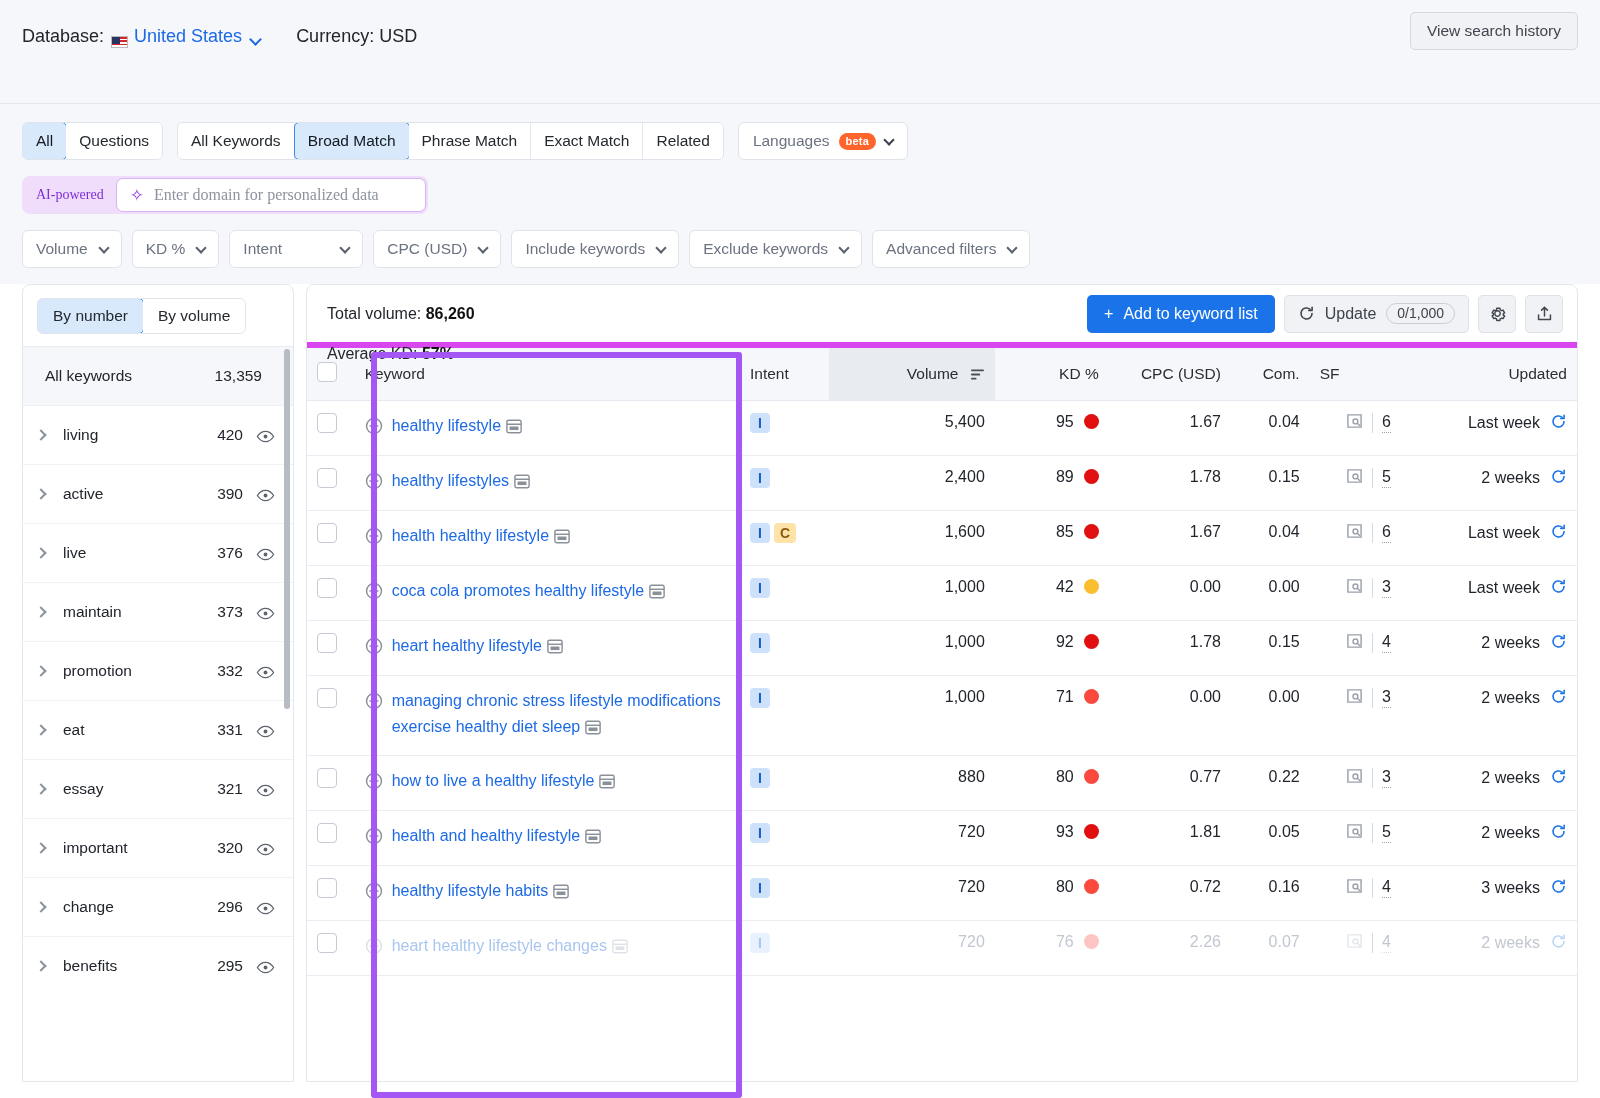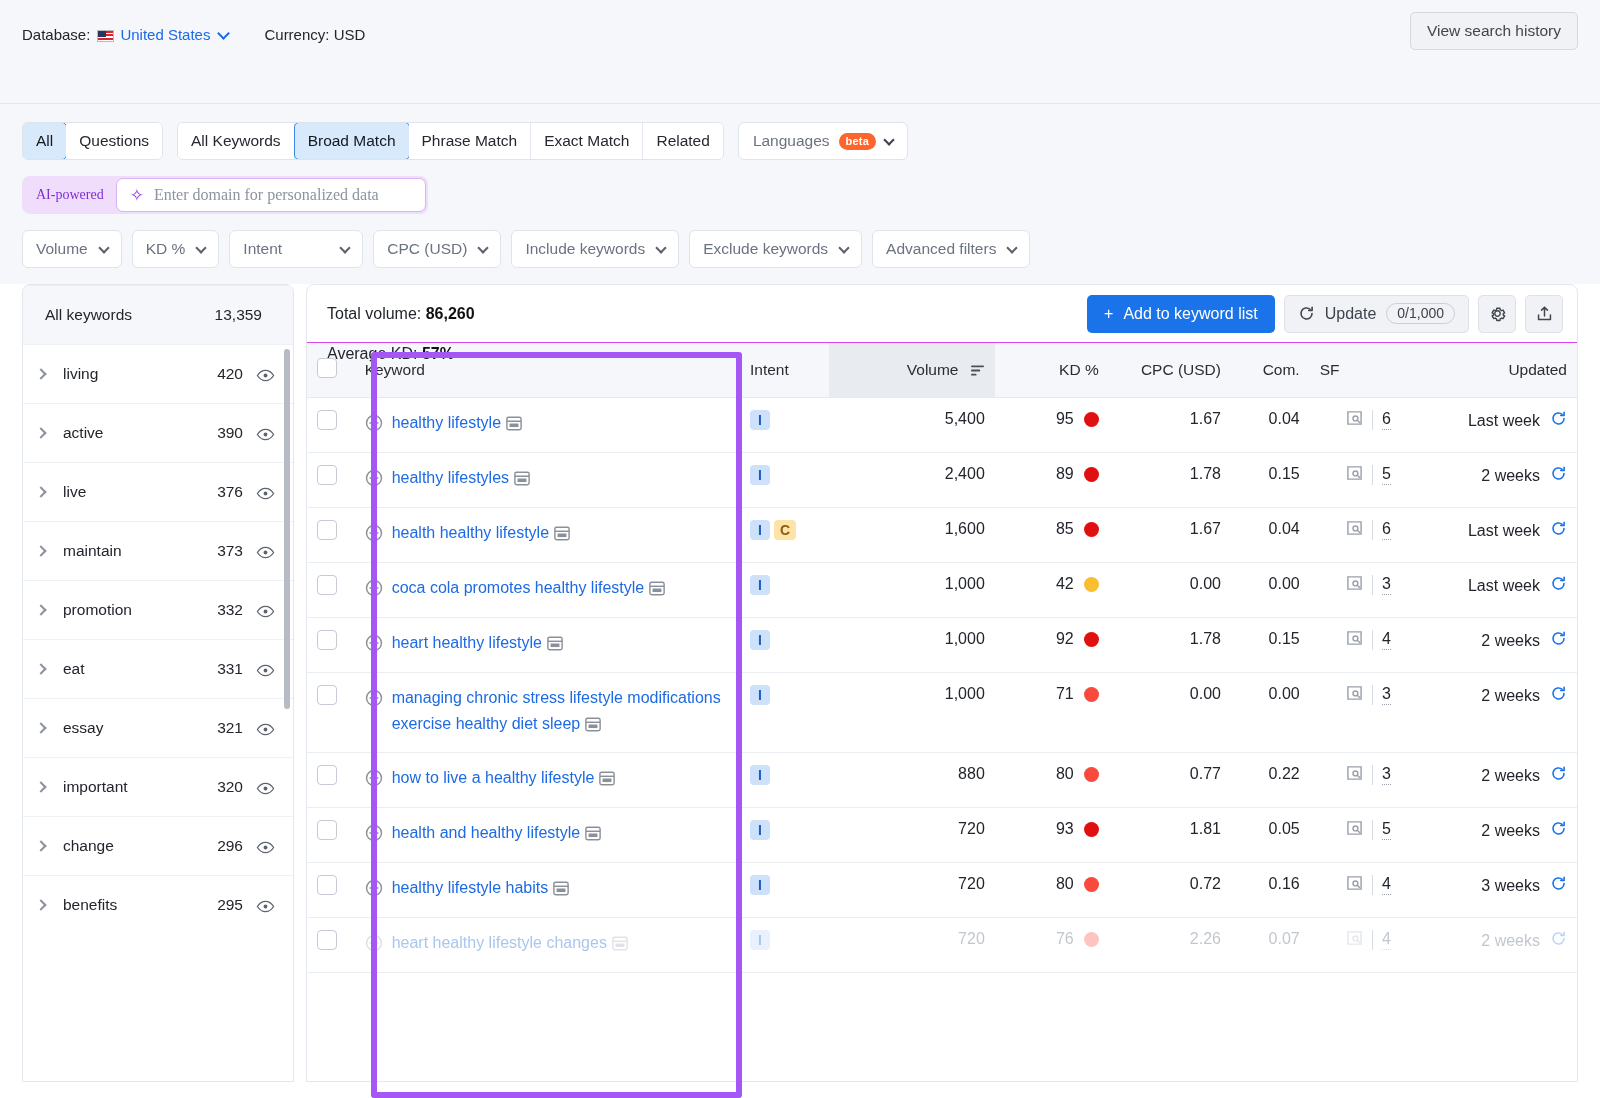--- a/index.html
+++ b/index.html
@@ -18,22 +18,22 @@
     padding: 14px 22px 0 22px;
     position: relative;
     border-bottom: 1px solid #e3e8ee;
   }
   .page-title {
     font-size: 27px; font-weight: bold; color: #111827;
     letter-spacing: -0.2px;
   }
   .page-title .query { color: #6b7280; font-weight: bold; }
   .sub-line {
-    margin-top: 12px; font-size: 15px; color: #222; display: flex;
-    align-items: center; gap: 0;
+    margin-top: 12px; font-size: 18px; color: #222; display: flex;
+    align-items: flex-end; gap: 0;
   }
   .db-label { color: #23252c; }
   .flag {
     display: inline-block; width: 17px; height: 12px;
     margin: 0 6px 0 7px; position: relative; top: 1px;
     background: linear-gradient(to bottom,
       #d7262f 0, #d7262f 1.7px, #fff 1.7px, #fff 3.4px,
       #d7262f 3.4px, #d7262f 5.1px, #fff 5.1px, #fff 6.8px,
       #d7262f 6.8px, #d7262f 8.5px, #fff 8.5px, #fff 10.2px,
       #d7262f 10.2px, #d7262f 12px);
@@ -193,21 +193,21 @@
     width: 38px; height: 38px; background: #f0f2f6; border: 1px solid #dde1e8;
     border-radius: 5px; display: flex; align-items: center; justify-content: center;
     cursor: pointer;
   }
 
   
   table.kwtable { width: 100%; border-collapse: collapse; table-layout: fixed; }
   .kwtable th {
     background: #f5f7fa; font-weight: normal; font-size: 15.5px; color: #2a2d34;
     height: 55px; padding: 0 10px; text-align: right; vertical-align: middle;
-    border-top: 1px solid #d946ef; border-bottom: 1px solid #e6eaf0;
+    border-top: 6px solid #d946ef; border-bottom: 1px solid #e6eaf0;
   }
   .kwtable th.left { text-align: left; }
   .kwtable th.sorted { background: #e8ebf0; }
   .kwtable td {
     font-size: 16px; color: #22252c; padding: 12px 10px; text-align: right;
     border-bottom: 1px solid #eaedf2; vertical-align: top;
   }
   .kwtable td.left { text-align: left; }
   .col-cb   { width: 46px; }
   .col-kw   { width: 372px; }
@@ -328,20 +328,26 @@
     <div class="dd">
       <span>Advanced filters</span>
       <span class="chev-sm chev-gray"></span>
     </div>
   </div>
 </div>
 
 <div class="body-area">
 
   <div class="sidebar">
+    <div class="side-toggle-wrap">
+      <div class="side-toggle">
+        <div class="active">By number</div>
+        <div>By volume</div>
+      </div>
+    </div>
     <div class="grouplist" id="grouplist">
       <div class="group-row all">
         <span class="g-name">All keywords</span>
         <span class="g-count">13,359</span>
       </div>
     <div class="group-row">
           <span class="arrow-r"></span>
           <span class="g-name">living</span>
           <span class="g-count">420</span>
           <span class="eye"><svg width="19" height="13" viewBox="0 0 22 14">

